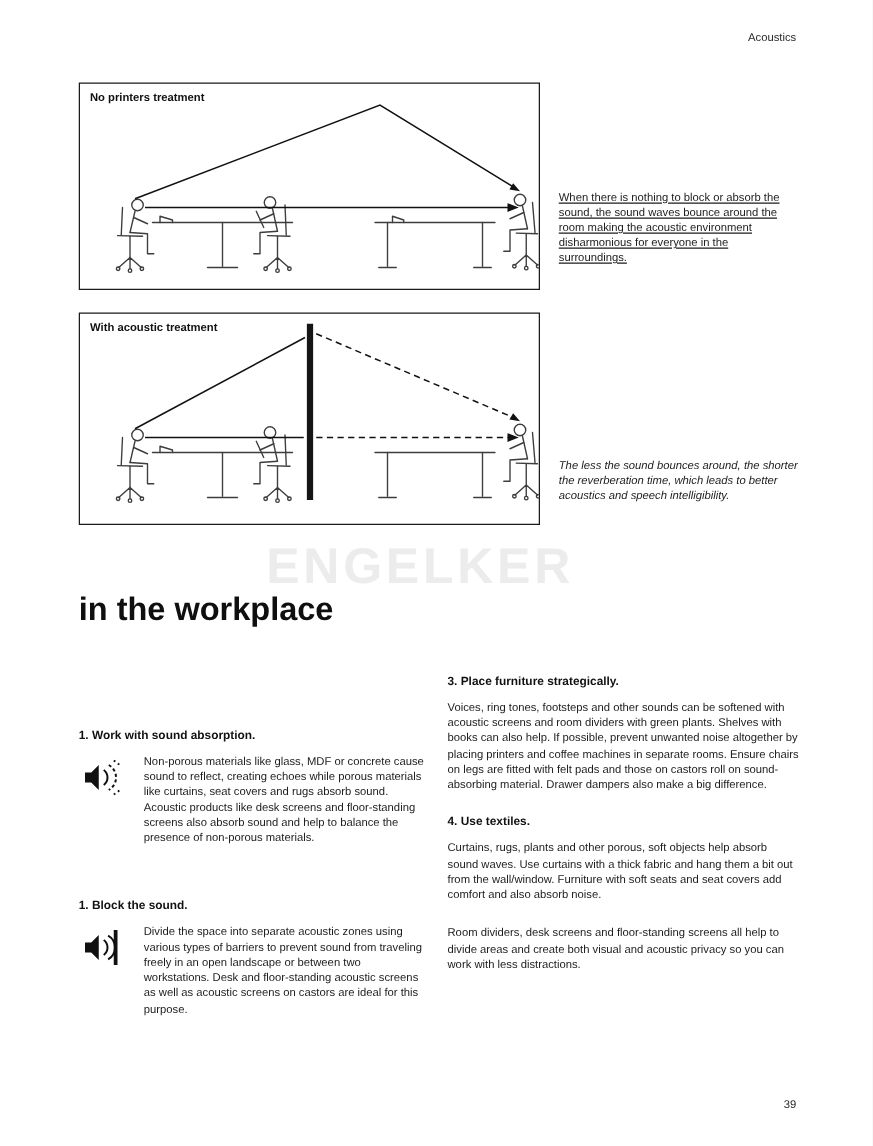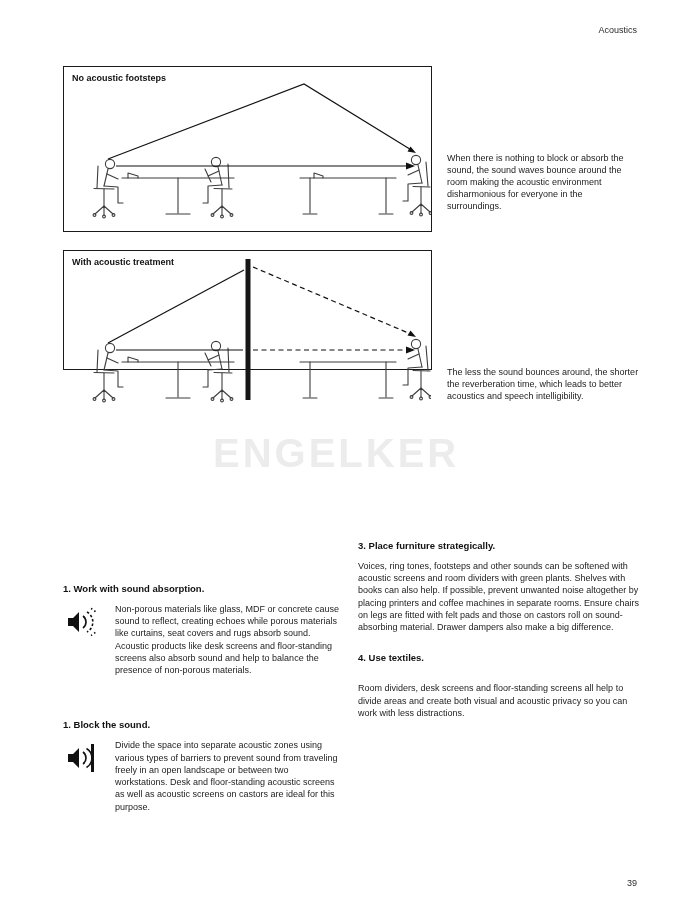--- a/index.html
+++ b/index.html
@@ -19,33 +19,33 @@
   }
   .doc-header {
     position:absolute; top:25px; right:61px;
     font-size:9px; color:#2a2a2a;
   }
   .figure {
     position:absolute; left:63px; width:369px;
     border:1px solid #1a1a1a; background:#fff;
   }
   .fig1 { top:66px;  height:166px; }
-  .fig2 { top:250px; height:120px; }
+  .fig2 { top:250px; height:170px; }
   .fig-label {
     position:absolute; top:6px; left:8px;
     font-size:9px; font-weight:bold; color:#111;
     z-index:2; background:#fff; padding-right:4px;
   }
   .figure svg { position:absolute; left:0; top:0; }
   .caption {
     position:absolute; left:447px; width:192px;
     font-size:9px; line-height:1.34; color:#1c1c1c;
   }
-  .cap1 { top:152px; }
-  .cap2 { top:366px; }
+  .cap1 { top:152px;text-decoration:underline; }
+  .cap2 { top:366px;font-style:italic; }
   .watermark {
     position:absolute; left:213px; top:431px;
     font-size:40px; font-weight:bold; letter-spacing:3px;
     color:#ececec; z-index:1; user-select:none; white-space:nowrap;
   }
   .heading {
     position:absolute; left:63px; top:438px; width:430px;
     font-size:26px; line-height:1.27; font-weight:bold; color:#0f0f0f;
     z-index:2;
   }
@@ -72,21 +72,21 @@
   }
 </style>
 </head>
 <body>
 
 <div class="page">
 
   <div class="doc-header">Acoustics</div>
 
   <div class="figure fig1">
-    <div class="fig-label">No acoustic footsteps</div>
+    <div class="fig-label">No printers treatment</div>
     <svg viewBox="0 0 367 164" width="367" height="164">
       <g stroke="#3d3d3d" stroke-width="1.1" fill="none" stroke-linejoin="round" stroke-linecap="round">
 
         <circle cx="46" cy="97" r="4.6" fill="#fff"></circle>
         <path d="M44 102 L40 119"></path>
         <path d="M43 107 L54 112"></path>
         <path d="M40 119 L54 120 L54 136 L59 136"></path>
         <path d="M34 99 L33 121"></path>
         <path d="M30 121.5 L50 122"></path>
         <path d="M40 122 L40 139"></path>
@@ -207,21 +207,21 @@
       <g fill="#111" stroke="none">
         <polygon points="352,86 343.5,84.5 346.5,79.5"></polygon>
         <polygon points="351,99 342,95.5 342,102.5"></polygon>
       </g>
     </svg>
   </div>
 
   <p class="caption cap2">The less the sound bounces around, the shorter the reverberation time, which leads to better acoustics and speech intelligibility.</p>
 
   <div class="watermark">ENGELKER</div>
-  <h1 class="heading"><br></h1>
+  <h1 class="heading"><br><span>in the workplace</span></h1>
 
   <section class="col col-left">
 
     <div class="step-l">
       <h3 class="step-title">1. Work with sound absorption.</h3>
       <div class="step-row">
         <div class="step-icon">
           <svg width="30" height="34" viewBox="0 0 30 34">
             <polygon points="2,13 7,13 13,7 13,27 7,21 2,21" fill="#111"></polygon>
             <path d="M17 11 A7.5 7.5 0 0 1 17 23" stroke="#111" fill="none" stroke-width="1.6"></path>
@@ -252,20 +252,21 @@
 
   <section class="col col-right">
 
     <div class="step-r">
       <h3 class="step-title">3. Place furniture strategically.</h3>
       <p class="step-body">Voices, ring tones, footsteps and other sounds can be softened with acoustic screens and room dividers with green plants. Shelves with books can also help. If possible, prevent unwanted noise altogether by placing printers and coffee machines in separate rooms. Ensure chairs on legs are fitted with felt pads and those on castors roll on sound-absorbing material. Drawer dampers also make a big difference.</p>
     </div>
 
     <div class="step-r">
       <h3 class="step-title">4. Use textiles.</h3>
+      <p class="step-body">Curtains, rugs, plants and other porous, soft objects help absorb sound waves. Use curtains with a thick fabric and hang them a bit out from the wall/window. Furniture with soft seats and seat covers add comfort and also absorb noise.</p>
     </div>
 
     <div class="step-r">
       <p class="step-body">Room dividers, desk screens and floor-standing screens all help to divide areas and create both visual and acoustic privacy so you can work with less distractions.</p>
     </div>
 
   </section>
 
   <div class="page-number">39</div>
 

